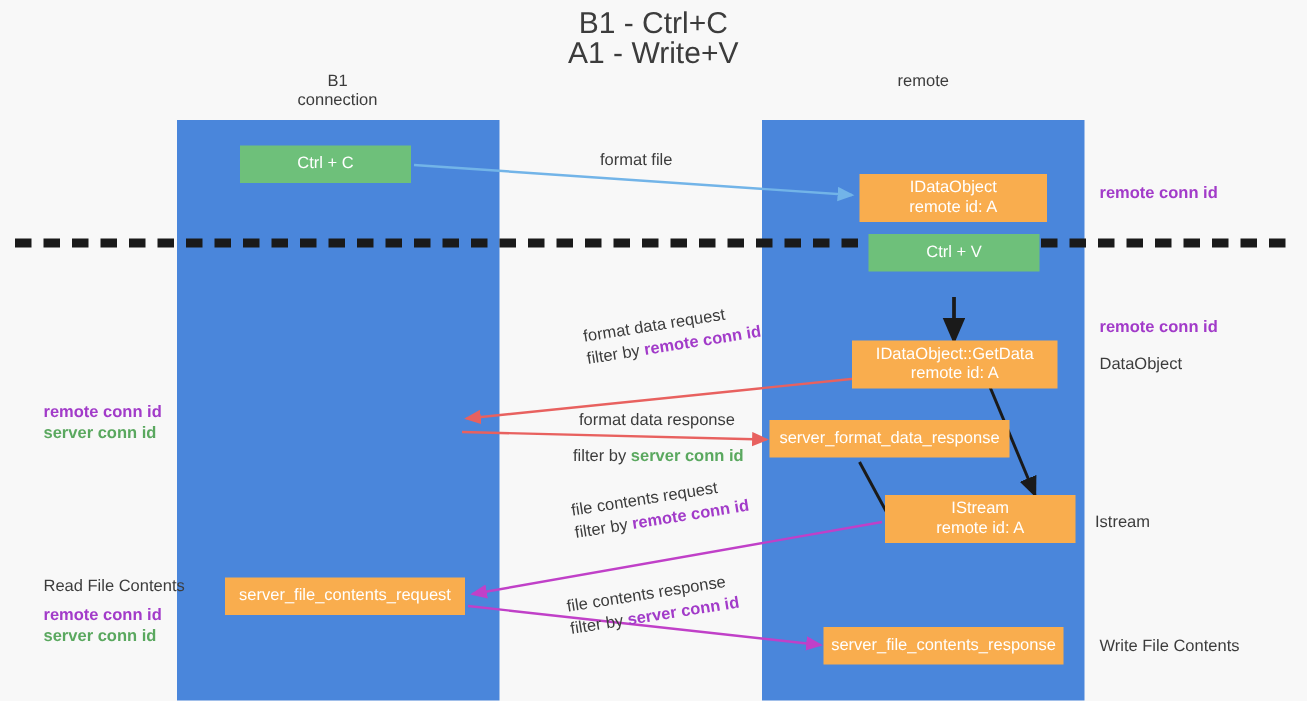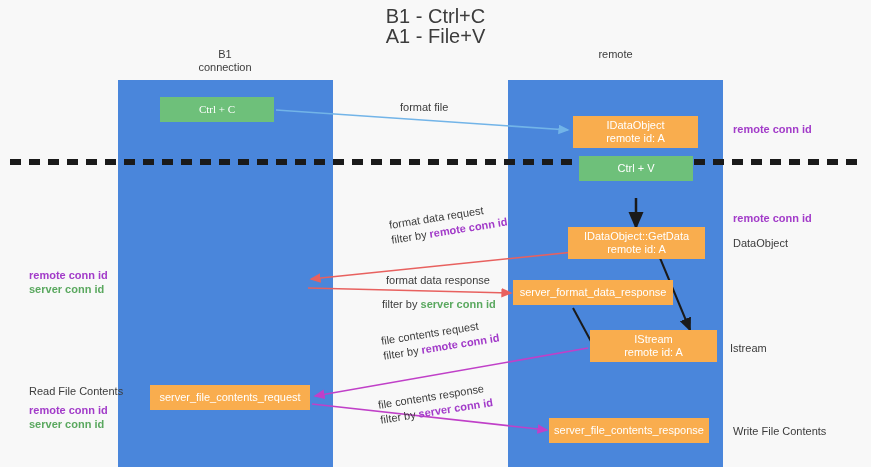--- a/index.html
+++ b/index.html
@@ -29,21 +29,21 @@
   .rot-a{transform:rotate(-9deg);transform-origin:left top;}
   .rot-b{transform:rotate(-9deg);transform-origin:left top;}
 </style>
 </head>
 <body>
 
 <div id="stage">
 
   <div class="title">
     <div>B1 - Ctrl+C</div>
-    <div>A1 - File+V</div>
+    <div>A1 - Write+V</div>
   </div>
 
   <div class="hdr" style="left:140px;top:48px;width:170px;">
     <div>B1</div>
     <div>connection</div>
   </div>
   <div class="hdr" style="left:538px;top:48px;width:155px;">
     <div>remote</div>
   </div>
 
@@ -78,21 +78,21 @@
 
     <line x1="660" y1="258" x2="690" y2="330" stroke="#1a1a1a" stroke-width="2" marker-end="url(#ah-blk)"></line>
 
     <line x1="573" y1="308" x2="600" y2="358" stroke="#1a1a1a" stroke-width="2"></line>
 
     <line x1="588" y1="348" x2="315" y2="396" stroke="#c040c8" stroke-width="1.6" marker-end="url(#ah-mag)"></line>
 
     <line x1="312" y1="404" x2="547" y2="430" stroke="#c040c8" stroke-width="1.6" marker-end="url(#ah-mag)"></line>
   </svg>
 
-  <div class="box green" style="left:160px;top:97px;width:114px;height:25px;font-family:Liberation Serif, serif;">
+  <div class="box green" style="left:160px;top:97px;width:114px;height:25px;">
     <span>Ctrl + C</span>
   </div>
 
   <div class="box orange" style="left:573px;top:116px;width:125px;height:32px;">
     <span>IDataObject</span>
     <span>remote id: A</span>
   </div>
 
   <div class="box green" style="left:579px;top:156px;width:114px;height:25px;">
     <span>Ctrl + V</span>

